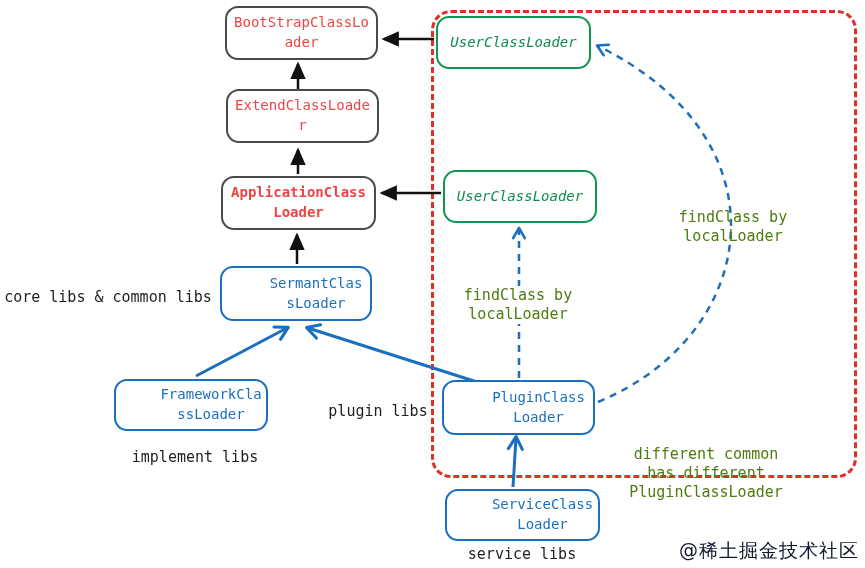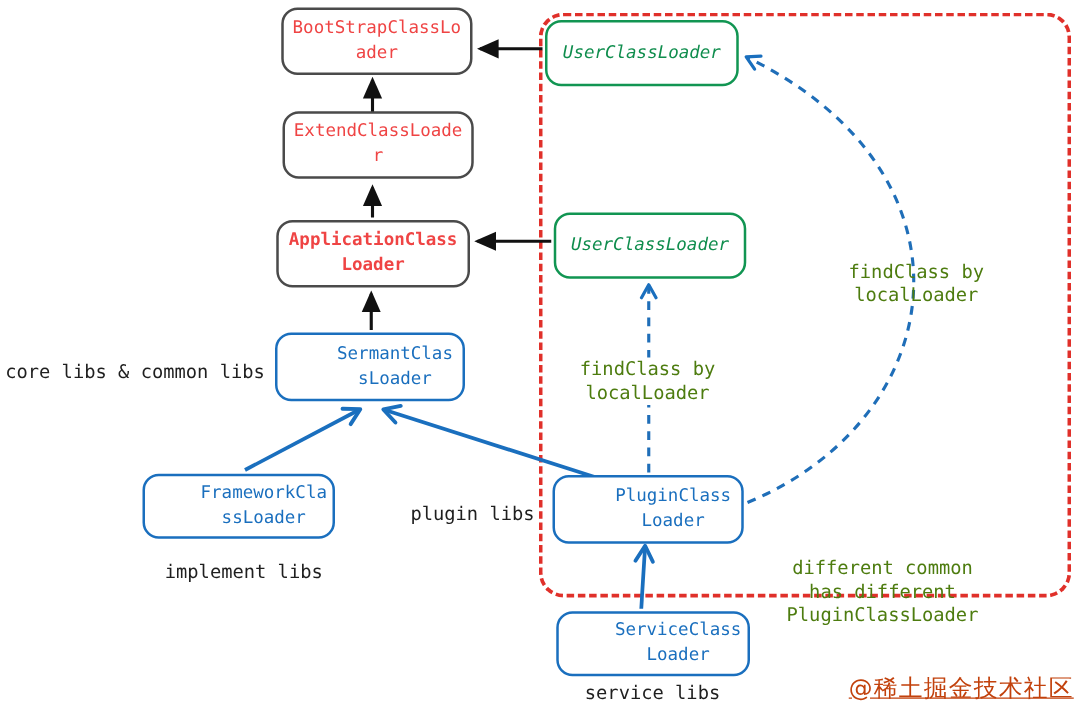--- a/index.html
+++ b/index.html
@@ -42,25 +42,24 @@
     box-sizing:border-box;
     border:3px dashed #e0302a;
     border-radius:20px;
     z-index:1;
   }
   svg.wires{position:absolute;left:0;top:0;z-index:2;pointer-events:none;}
   .watermark{
     position:absolute;
     right:6px;top:538px;
     font-size:19px;
-    color:#c2410c;
+    color:#0f172a;
     font-family:"DejaVu Sans", sans-serif;
     z-index:4;
     letter-spacing:1px;
-    text-decoration:underline;
   }
 </style>
 </head>
 <body>
 
 <div id="canvas">
 
   <div class="boundary"></div>
 
   <svg class="wires" width="865" height="568" viewBox="0 0 865 568">

